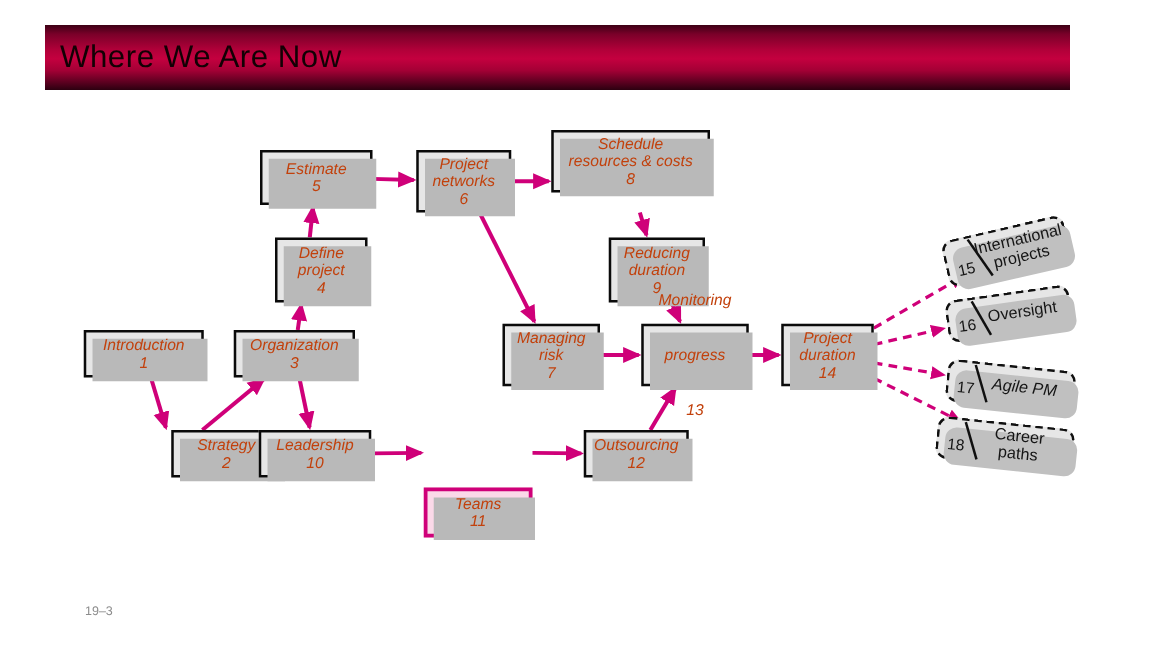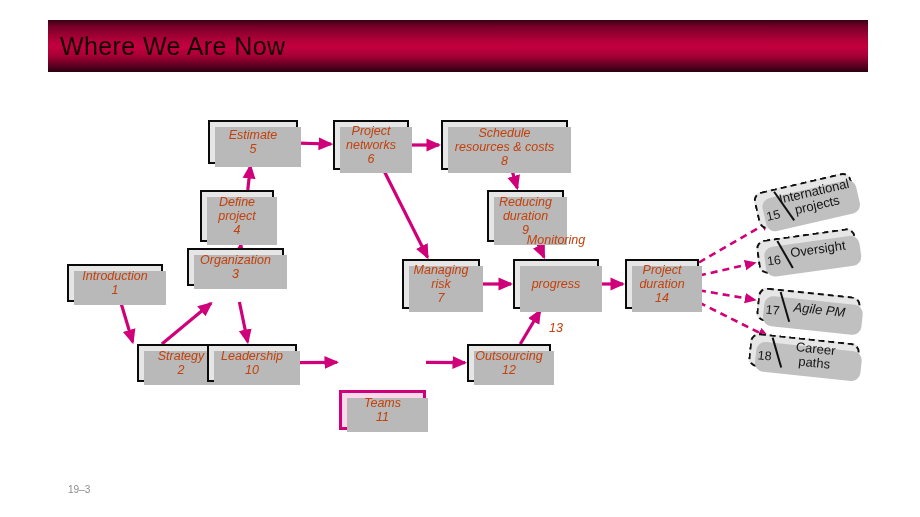--- a/index.html
+++ b/index.html
@@ -12,21 +12,21 @@
     width: 920px;
     height: 517px;
     position: relative;
     overflow: hidden;
     font-family: "Liberation Sans", sans-serif;
   }
 
   
   #slide-header {
     position: absolute;
-    left: 48px;
+    left: 36px;
     top: 20px;
     width: 820px;
     height: 52px;
     background: linear-gradient(to bottom,
         #3d0015 0%,
         #7a0029 14%,
         #b10039 38%,
         #c4003f 52%,
         #a30035 70%,
         #5c0020 88%,
@@ -196,44 +196,44 @@
     </svg>
   <div id="node-layer">
       <div class="node" style="left: 67px; top: 264px; width: 96px; height: 38px;">
         <span class="nlabel">Introduction</span>
         <span class="nnum">1</span>
       </div>
       <div class="node" style="left: 95px; top: 344px; width: 88px; height: 38px; margin-left: 42px;">
         <span class="nlabel">Strategy</span>
         <span class="nnum">2</span>
       </div>
-      <div class="node" style="left: 187px; top: 248px; width: 97px; height: 38px;">
+      <div class="node" style="left: 187px; top: 264px; width: 97px; height: 38px;">
         <span class="nlabel">Organization</span>
         <span class="nnum">3</span>
       </div>
-      <div class="node" style="left: 200px; top: 190px; width: 74px; height: 52px; text-align: center;">
+      <div class="node" style="left: 220px; top: 190px; width: 74px; height: 52px; text-align: center;">
         <span class="nlabel">Define</span>
         <span class="nlabel">project</span>
         <span class="nnum">4</span>
       </div>
       <div class="node" style="left: 208px; top: 120px; width: 90px; height: 44px;">
         <span class="nlabel">Estimate</span>
         <span class="nnum">5</span>
       </div>
       <div class="node" style="left: 333px; top: 120px; width: 76px; height: 50px;">
         <span class="nlabel">Project</span>
         <span class="nlabel">networks</span>
         <span class="nnum">6</span>
       </div>
       <div class="node" style="left: 402px; top: 259px; width: 78px; height: 50px;">
         <span class="nlabel">Managing</span>
         <span class="nlabel">risk</span>
         <span class="nnum">7</span>
       </div>
-      <div class="node" style="left: 441px; top: 120px; width: 127px; height: 50px; justify-content: flex-end;">
+      <div class="node" style="left: 441px; top: 104px; width: 127px; height: 50px;">
         <span class="nlabel">Schedule</span>
         <span class="nlabel">resources &amp; costs</span>
         <span class="nnum">8</span>
       </div>
       <div class="node" style="left: 487px; top: 190px; width: 77px; height: 52px;">
         <span class="nlabel">Reducing</span>
         <span class="nlabel">duration</span>
         <span class="nnum">9</span>
       </div>
       <div class="node" style="left: 207px; top: 344px; width: 90px; height: 38px; align-items: center;">

